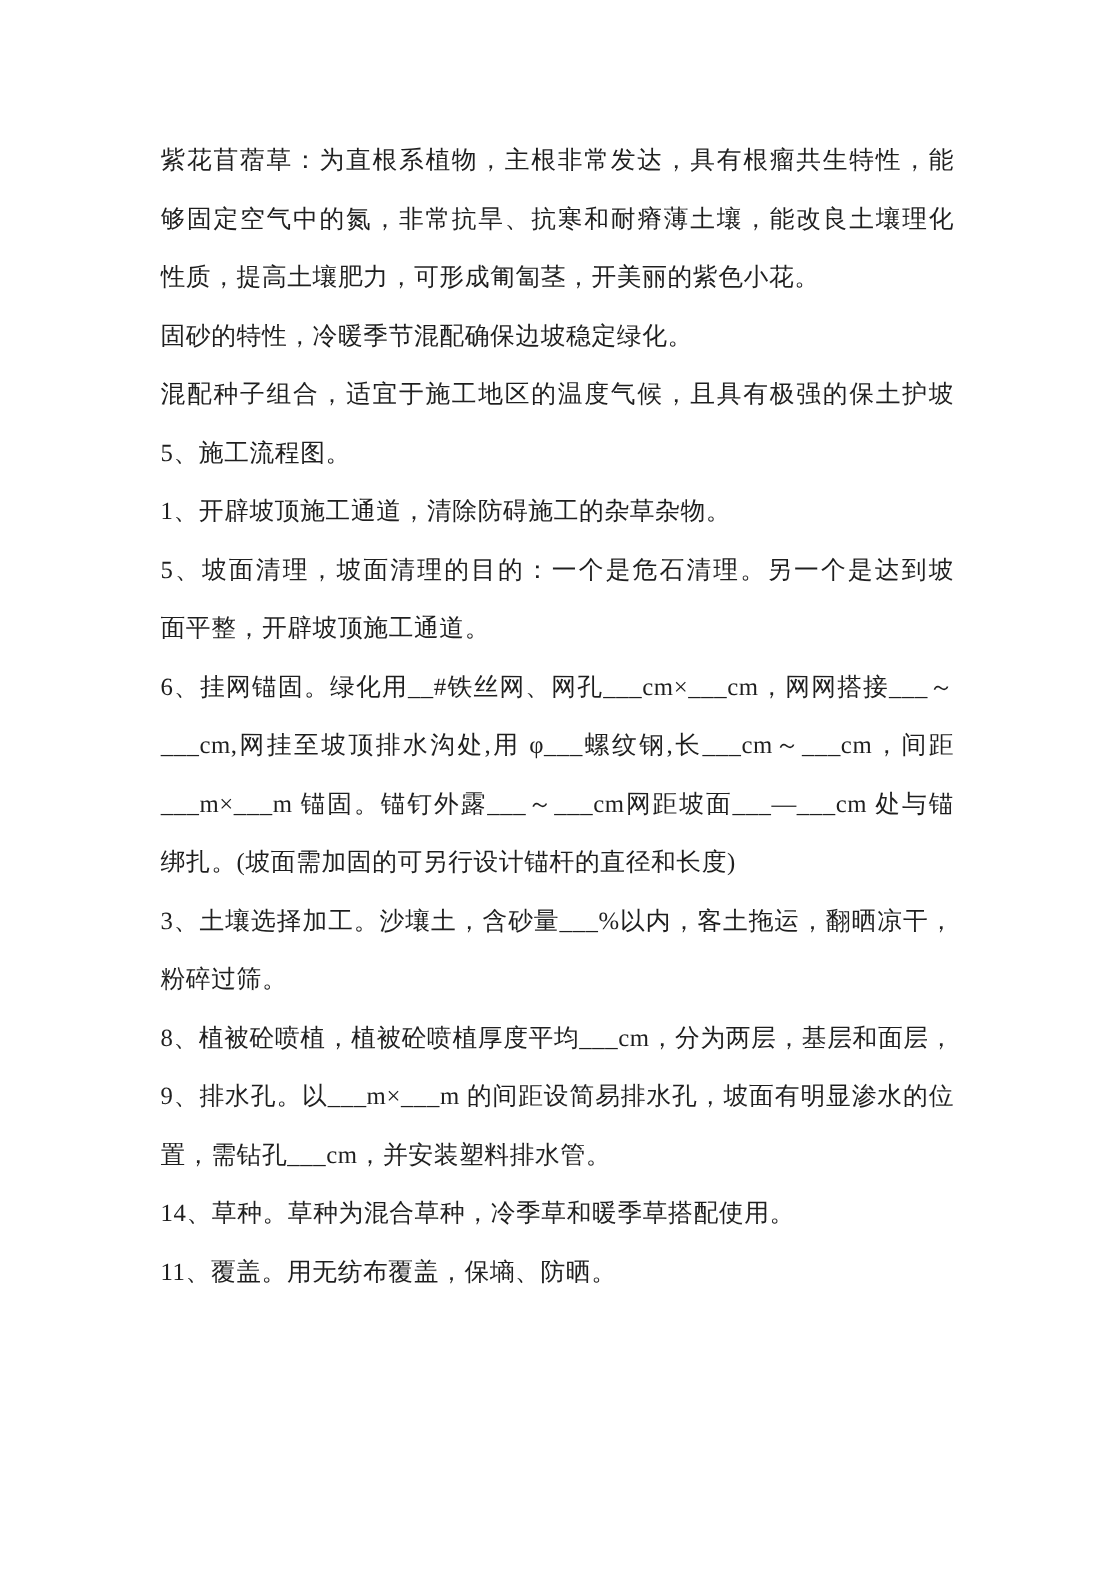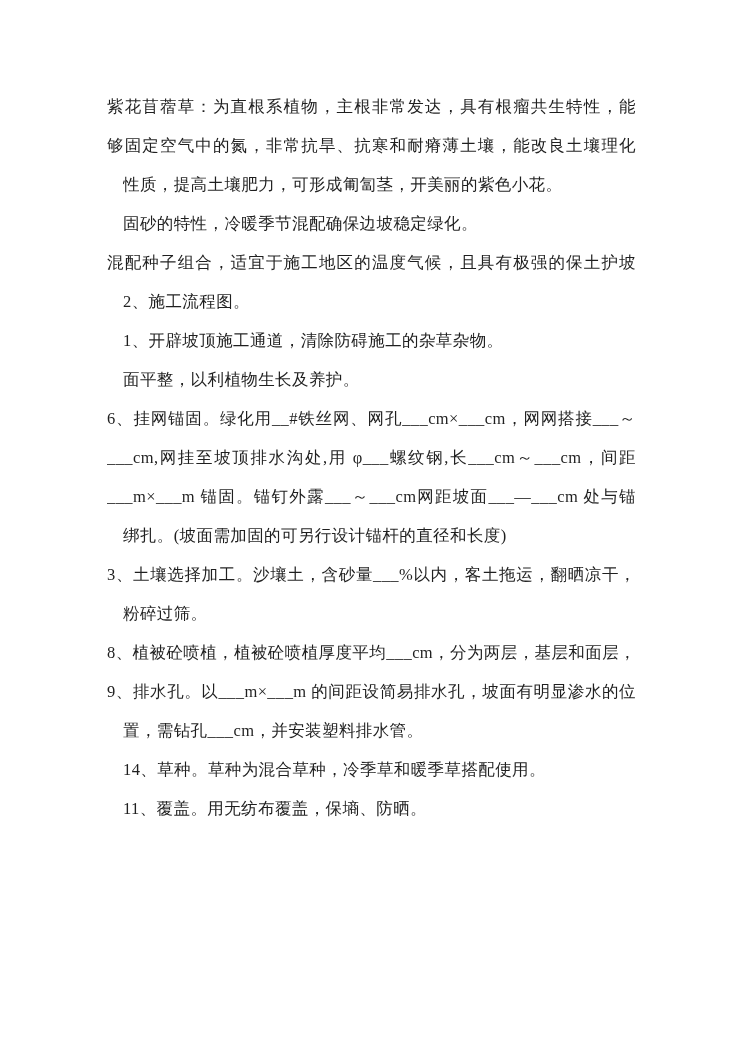--- a/index.html
+++ b/index.html
@@ -29,45 +29,45 @@
     line-height: 39px;
     height: 39px;
     letter-spacing: 0.4px;
     text-align: justify;
     text-align-last: justify;
     overflow: hidden;
     font-style: normal;
   }
   .line.last {
     text-align-last: left;
-    margin-left: 16px;
   }
 </style>
 </head>
 <body>
 
 <div class="page">
   <div class="doc">
       <div class="paragraph">
         <div class="line">紫花苜蓿草：为直根系植物，主根非常发达，具有根瘤共生特性，能</div>
         <div class="line">够固定空气中的氮，非常抗旱、抗寒和耐瘠薄土壤，能改良土壤理化</div>
         <div class="line last">性质，提高土壤肥力，可形成匍匐茎，开美丽的紫色小花。</div>
       </div>
       <div class="paragraph">
         <div class="line last">固砂的特性，冷暖季节混配确保边坡稳定绿化。</div>
         <div class="line">混配种子组合，适宜于施工地区的温度气候，且具有极强的保土护坡</div>
       </div>
       <div class="paragraph">
-        <div class="line last">2、施工流程图。</div>
+        <div class="line last">5、施工流程图。</div>
       </div>
       <div class="paragraph">
         <div class="line last">1、开辟坡顶施工通道，清除防碍施工的杂草杂物。</div>
       </div>
       <div class="paragraph">
-        <div class="line last">面平整，以利植物生长及养护。</div>
+        <div class="line">5、坡面清理，坡面清理的目的：一个是危石清理。另一个是达到坡</div>
+        <div class="line last">面平整，开辟坡顶施工通道。</div>
       </div>
       <div class="paragraph">
         <div class="line">6、挂网锚固。绿化用__#铁丝网、网孔___cm×___cm，网网搭接___～</div>
         <div class="line">___cm,网挂至坡顶排水沟处,用 φ___螺纹钢,长___cm～___cm，间距</div>
         <div class="line">___m×___m 锚固。锚钉外露___～___cm网距坡面___—___cm 处与锚钉</div>
         <div class="line last">绑扎。(坡面需加固的可另行设计锚杆的直径和长度)</div>
       </div>
       <div class="paragraph">
         <div class="line">3、土壤选择加工。沙壤土，含砂量___%以内，客土拖运，翻晒凉干，</div>
         <div class="line last">粉碎过筛。</div>

